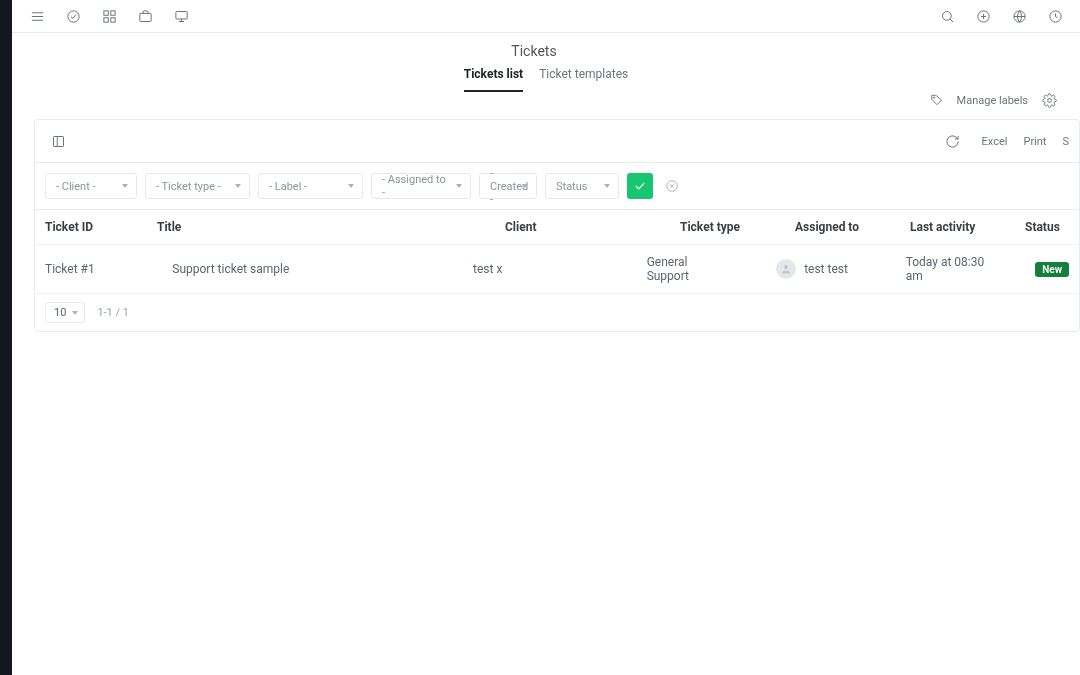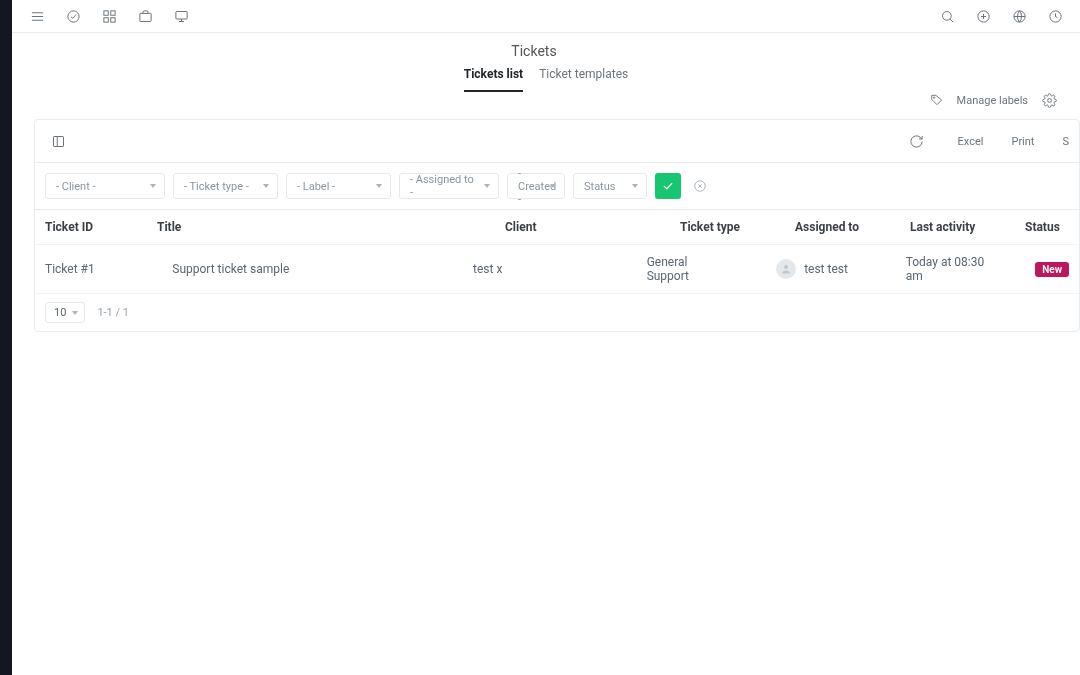--- a/index.html
+++ b/index.html
@@ -26,27 +26,27 @@
     .mini-link { display: flex; align-items: center; gap: 13px; font-size: 11px; color: #6c757d; cursor: pointer; }
     .mini-link svg { width: 14px; height: 14px; }
 
     
     .content { margin: 10px 0 0 22px; border: 1px solid #e9ecef; border-radius: 4px; overflow: hidden; }
 
     
     .toolbar { display: flex; align-items: center; padding: 8px 10px; border-bottom: 1px solid #e9ecef; }
     .tool-btn { width: 26px; height: 26px; display: inline-flex; align-items: center; justify-content: center; color: #6c757d; cursor: pointer; border-radius: 3px; }
     .tool-btn svg { width: 15px; height: 15px; }
-    .toolbar-right { margin-left: auto; display: flex; align-items: center; gap: 28px; font-size: 11px; color: #6c757d; }
+    .toolbar-right { margin-left: auto; display: flex; align-items: center; gap: 16px; font-size: 11px; color: #6c757d; }
     .toolbar-right span { cursor: pointer; }
 
     
     .filters { display: flex; align-items: center; gap: 8px; padding: 10px 10px; border-bottom: 1px solid #e9ecef; }
     .select { position: relative; border: 1px solid #e5e9ec; border-radius: 3px; background: #fff; height: 26px; display: flex; align-items: center; padding: 0 22px 0 10px; font-size: 11px; color: #8b95a0; cursor: pointer; }
-    .select.w-client { width: 120px; }
+    .select.w-client { width: 92px; }
     .select.w-type { width: 105px; }
     .select.w-label { width: 105px; }
     .select.w-assigned { width: 100px; }
     .select.w-created { width: 58px; }
     .select.w-status { width: 74px; }
     .select::after { content: ""; position: absolute; right: 8px; top: 50%; transform: translateY(-50%); border-left: 3px solid transparent; border-right: 3px solid transparent; border-top: 4px solid #aab2bd; }
     .apply-btn { width: 26px; height: 26px; background: #17c671; border-radius: 3px; display: inline-flex; align-items: center; justify-content: center; cursor: pointer; }
     .apply-btn svg { width: 14px; height: 14px; stroke: #fff; stroke-width: 2.2; fill: none; }
     .clear-btn { width: 22px; height: 22px; display: inline-flex; align-items: center; justify-content: center; color: #aab2bd; cursor: pointer; }
     .clear-btn svg { width: 14px; height: 14px; stroke: currentColor; fill: none; stroke-width: 1.6; }
@@ -58,21 +58,21 @@
     .trow { font-size: 12px; color: #5b6670; gap: 45px; }
     .col-id { width: 112px; }
     .col-title { width: 348px; }
     .col-client { width: 175px; }
     .col-type { width: 115px; }
     .col-assigned { width: 115px; display: flex; align-items: center; gap: 8px; }
     .col-activity { width: 115px; }
     .col-status { flex: 1; }
     .avatar { width: 20px; height: 20px; border-radius: 50%; background: #e4e8eb; display: inline-flex; align-items: center; justify-content: center; }
     .avatar svg { width: 12px; height: 12px; fill: #c0c7ce; }
-    .badge { display: inline-block; padding: 2px 7px; border-radius: 3px; background: #be185d; color: #fff; font-size: 10px; font-weight: 600; }
+    .badge { display: inline-block; padding: 2px 7px; border-radius: 3px; background: #15803d; color: #fff; font-size: 10px; font-weight: 600; }
 
     
     .tfoot { display: flex; align-items: center; gap: 12px; padding: 8px 10px; }
     .page-size { border: 1px solid #e5e9ec; border-radius: 3px; padding: 3px 18px 3px 8px; font-size: 11px; color: #5b6670; position: relative; cursor: pointer; }
     .page-size::after { content: ""; position: absolute; right: 6px; top: 50%; transform: translateY(-50%); border-left: 3px solid transparent; border-right: 3px solid transparent; border-top: 4px solid #aab2bd; }
     .page-info { font-size: 11px; color: #9aa3ad; }
   </style>
 </head>
 <body>
 

